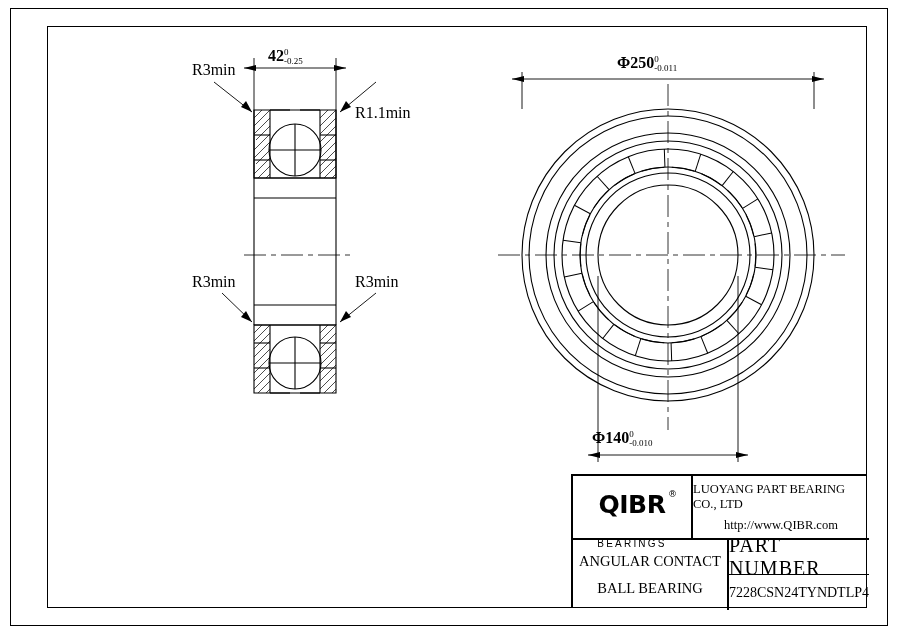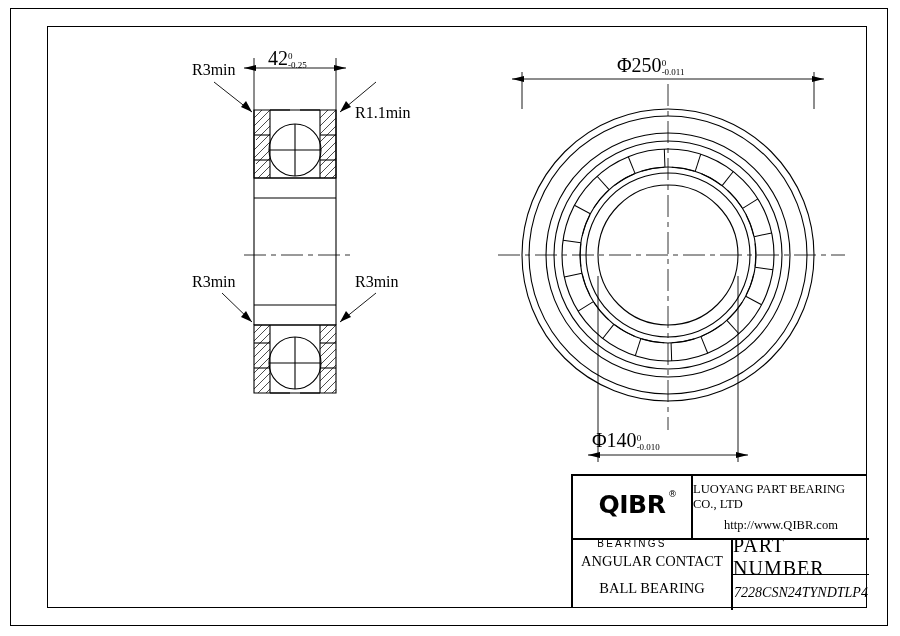--- a/index.html
+++ b/index.html
@@ -48,21 +48,22 @@
   .lbl {
     position: absolute;
     font-family: "Liberation Serif", serif;
     white-space: nowrap;
     line-height: 1;
   }
   .dim-text {
     font-size: 16px;
   }
   .dim-main {
-    font-size: 20px;
+    font-size: 16px;
+    font-weight: bold;
   }
   .tol {
     font-size: 9px;
     line-height: 1.05;
     display: inline-block;
     vertical-align: middle;
     text-align: left;
   }
   .tol span { display: block; }
 
@@ -166,21 +167,20 @@
     box-sizing: border-box;
     letter-spacing: 1px;
   }
   .tb-part-value {
     flex: 1;
     display: flex;
     align-items: center;
     justify-content: center;
     font-size: 14px;
     box-sizing: border-box;
-    font-style: italic;
   }
 </style>
 </head>
 <body>
 
 <div id="sheet">
 
   <div class="outer-border"></div>
   <div class="inner-border"></div>
 

